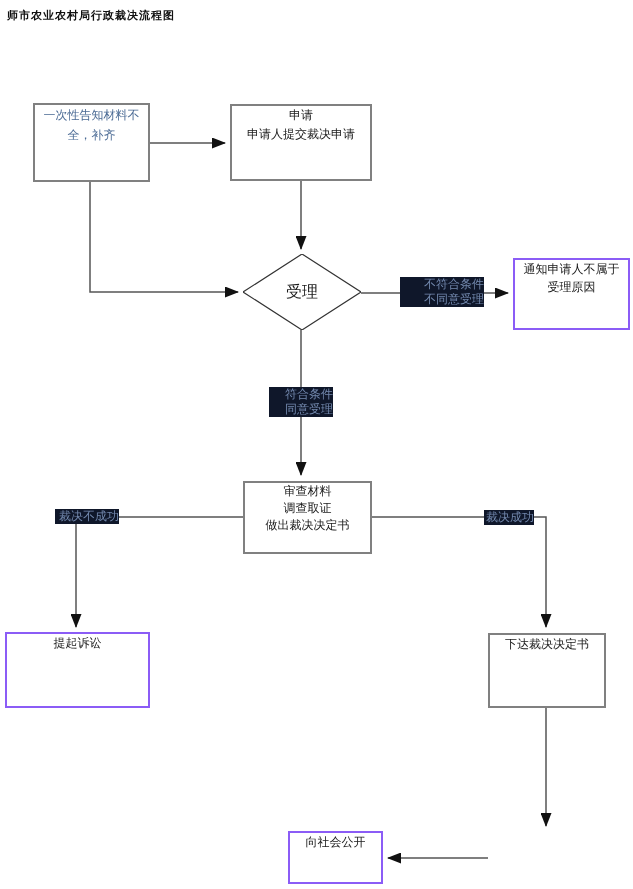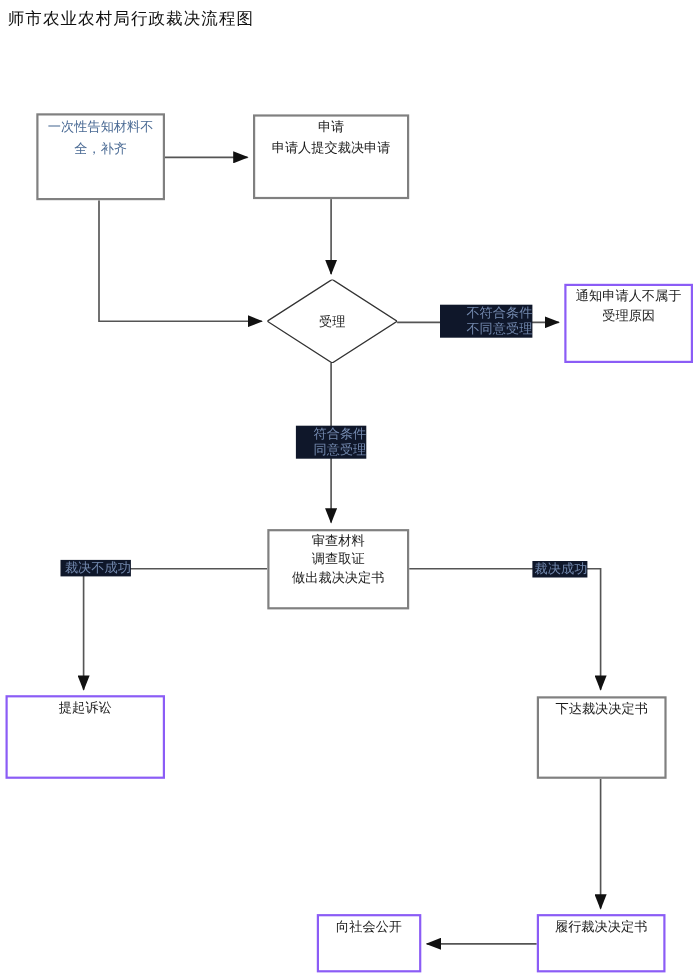--- a/index.html
+++ b/index.html
@@ -1,21 +1,21 @@
 <!DOCTYPE html>
 <html><head>
 <meta charset="utf-8">
 <style>
   html,body{margin:0;padding:0;background:#ffffff;}
   body{font-family:"Liberation Sans","DejaVu Sans",sans-serif;}
   #canvas{position:relative;width:633px;height:889px;background:#ffffff;overflow:hidden;}
 
   .page-title{
     position:absolute;left:7px;top:8px;
-    font-size:15px;font-weight:normal;color:#111111;letter-spacing:1px;
+    font-size:11px;font-weight:bold;color:#111111;letter-spacing:1px;
   }
 
   #wires{position:absolute;left:0;top:0;width:633px;height:889px;z-index:1;}
 
   .node{
     position:absolute;z-index:2;background:#ffffff;
     display:flex;flex-direction:column;justify-content:flex-start;align-items:center;
     font-size:12px;color:#1a1a1a;text-align:center;line-height:19px;
     box-sizing:border-box;
   }
@@ -31,21 +31,21 @@
   .node-perform{left:488px;top:831px;width:117px;height:53px;}
   .node-publish{left:288px;top:831px;width:95px;height:53px;}
 
   .diamond{
     position:absolute;left:243px;top:254px;width:118px;height:76px;z-index:2;
   }
   .diamond svg{position:absolute;left:0;top:0;}
   .diamond .diamond-label{
     position:absolute;left:0;top:0;width:100%;height:100%;
     display:flex;align-items:center;justify-content:center;
-    font-size:12px;color:#1a1a1a;
+    font-size:16px;color:#1a1a1a;
   }
 
   .edge-label{
     position:absolute;z-index:3;background:#0f172a;
     font-size:12px;color:#7288ad;text-align:right;line-height:15px;
   }
   .label-reject{left:400px;top:277px;width:84px;}
   .label-approve{left:269px;top:387px;width:64px;}
   .label-fail{left:55px;top:509px;width:64px;}
   .label-success{left:484px;top:510px;width:50px;}
@@ -105,23 +105,20 @@
   </div>
 
   <div class="node dark-border node-lawsuit">
     <div>提起诉讼</div>
   </div>
 
   <div class="node gray-border node-issue">
     <div>下达裁决决定书</div>
   </div>
 
-  <div class="node dark-border node-perform">
-    <div>履行裁决决定书</div>
-  </div>
 
   <div class="node dark-border node-publish">
     <div>向社会公开</div>
   </div>
 
   <div class="edge-label label-reject">
     <div>不符合条件</div>
     <div>不同意受理</div>
   </div>
 

